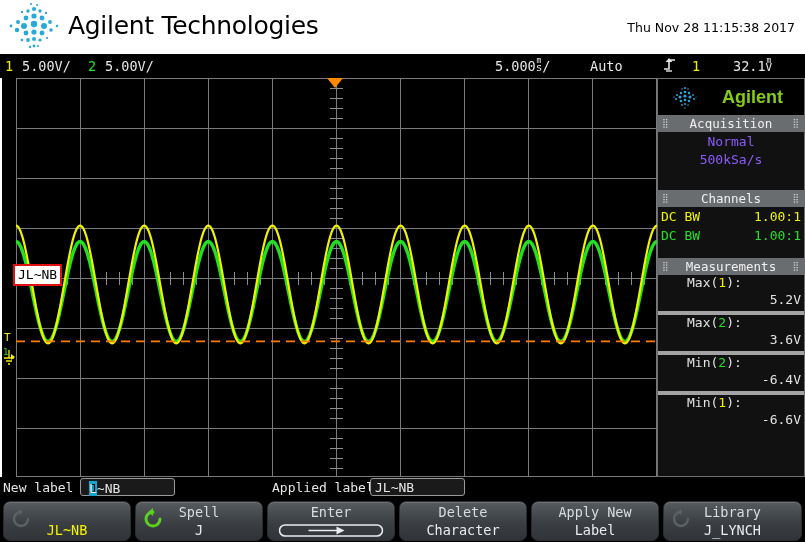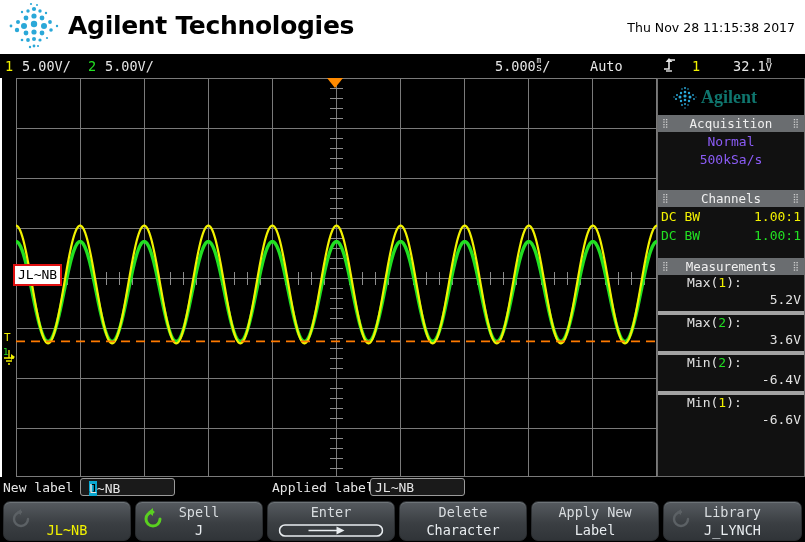--- a/index.html
+++ b/index.html
@@ -4,21 +4,21 @@
 <style>
   html,body{margin:0;padding:0;background:#000;}
   body{width:805px;height:542px;overflow:hidden;
        font-family:"DejaVu Sans Mono","Liberation Mono",monospace;}
   #root{position:relative;width:805px;height:542px;background:#000;}
 
   
   .header{position:absolute;left:0;top:0;width:805px;height:54px;background:#fff;}
   .logo{position:absolute;left:6px;top:2px;width:56px;height:50px;}
   .brand{position:absolute;left:68px;top:11px;font-family:"DejaVu Sans","Liberation Sans",sans-serif;
-         font-weight:bold;font-size:25px;color:#000;letter-spacing:-.3px;}
+         font-weight:normal;font-size:25px;color:#000;letter-spacing:-.3px;}
   .datetime{position:absolute;right:10px;top:20px;font-family:"DejaVu Sans","Liberation Sans",sans-serif;
             font-size:12.5px;color:#000;white-space:nowrap;}
 
   
   .statusbar{position:absolute;left:0;top:54px;width:805px;height:24px;background:#000;}
   .st{position:absolute;top:4px;font-size:13.5px;color:#e6e6e6;white-space:nowrap;}
   .st.ch1{color:#f2f200;} .st.ch2{color:#22e022;}
   .sup{display:inline-block;vertical-align:baseline;position:relative;}
   .sup i{font-style:normal;display:block;font-size:8px;line-height:6px;text-align:center;}
   .sup b{font-style:normal;font-weight:normal;display:block;font-size:11px;line-height:8px;text-align:center;}
@@ -40,22 +40,22 @@
   .gndmark{position:absolute;left:1px;top:268px;z-index:7;}
   .labelbox{position:absolute;left:13px;top:264px;background:#fff;border:2px solid #e01010;
             color:#000;font-size:13px;line-height:15px;padding:1px 3px 2px 3px;z-index:8;
             font-family:"DejaVu Sans Mono","Liberation Mono",monospace;}
 
   
   .sidebar{position:absolute;left:657px;top:78px;width:148px;height:399px;background:#111;
            border:1px solid #6d6d6d;box-sizing:border-box;}
   .sb-logo{position:relative;height:36px;background:#000;}
   .sb-logo .mark{position:absolute;left:14px;top:6px;width:26px;height:26px;}
-  .sb-logo .txt{position:absolute;left:43px;top:8px;font-family:Liberation Serif, serif;
-                font-weight:bold;font-size:18px;color:#0f766e;}
+  .sb-logo .txt{position:absolute;left:64px;top:8px;font-family:Liberation Sans, sans-serif;
+                font-weight:bold;font-size:18px;color:#84cc16;}
   .sb-hdr{position:relative;height:17px;background:#6a6d70;color:#f0f0f0;font-size:12.5px;
           text-align:center;line-height:17px;}
   .sb-hdr .dots{position:absolute;top:3px;color:#cfcfcf;font-size:9px;letter-spacing:1px;line-height:11px;}
   .sb-hdr .dots.l{left:4px;} .sb-hdr .dots.r{right:4px;}
   .sb-body{background:#111;padding:1px 0 2px 0;}
   .sb-center{text-align:center;color:#8b5cf6;font-size:13px;line-height:18px;}
   .chrow{position:relative;height:19px;font-size:13px;}
   .chrow .l{position:absolute;left:3px;top:1px;}
   .chrow .r{position:absolute;right:3px;top:1px;}
   .c1{color:#f2f200;} .c2{color:#22e022;}

